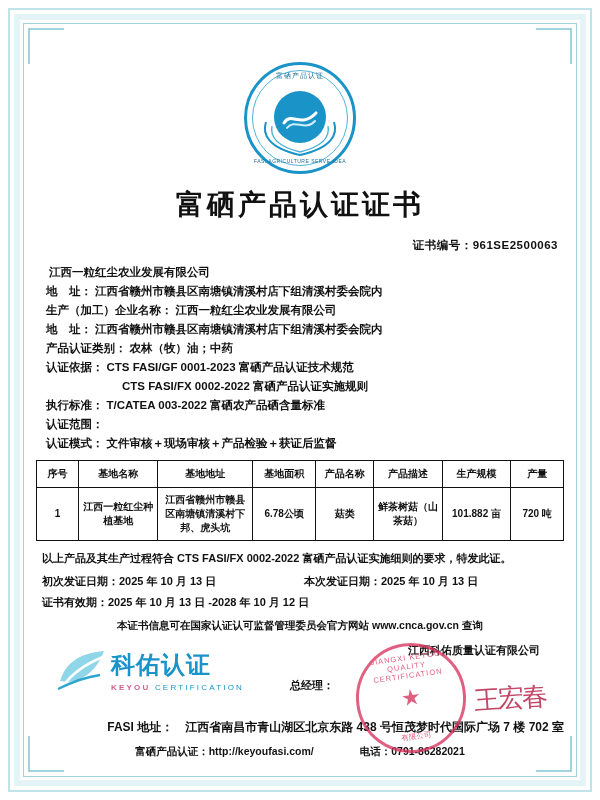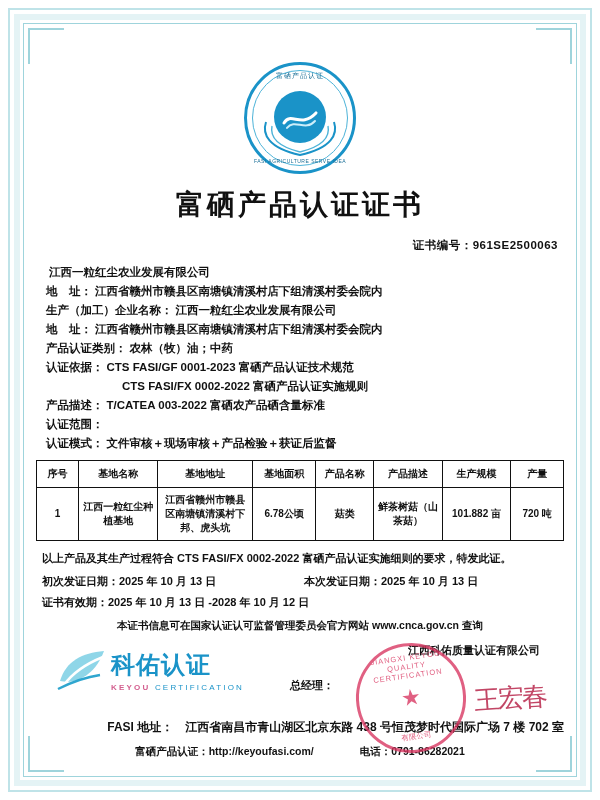--- a/index.html
+++ b/index.html
@@ -133,21 +133,21 @@
       <div class="row">
         <span class="lbl">认证依据：</span>
         <span class="val">CTS FASI/GF 0001-2023 富硒产品认证技术规范</span>
       </div>
       <div class="sub-row">
         <span class="pad"></span>
         <span>CTS FASI/FX 0002-2022 富硒产品认证实施规则</span>
       </div>
 
       <div class="row">
-        <span class="lbl">产品描述：</span>
+        <span class="lbl">执行标准：</span>
         <span class="val">T/CATEA 003-2022 富硒农产品硒含量标准</span>
       </div>
       <div class="row">
         <span class="lbl">认证范围：</span>
       </div>
       <div class="row">
         <span class="lbl">认证模式：</span>
         <span class="val">文件审核＋现场审核＋产品检验＋获证后监督</span>
       </div>
     </div>

